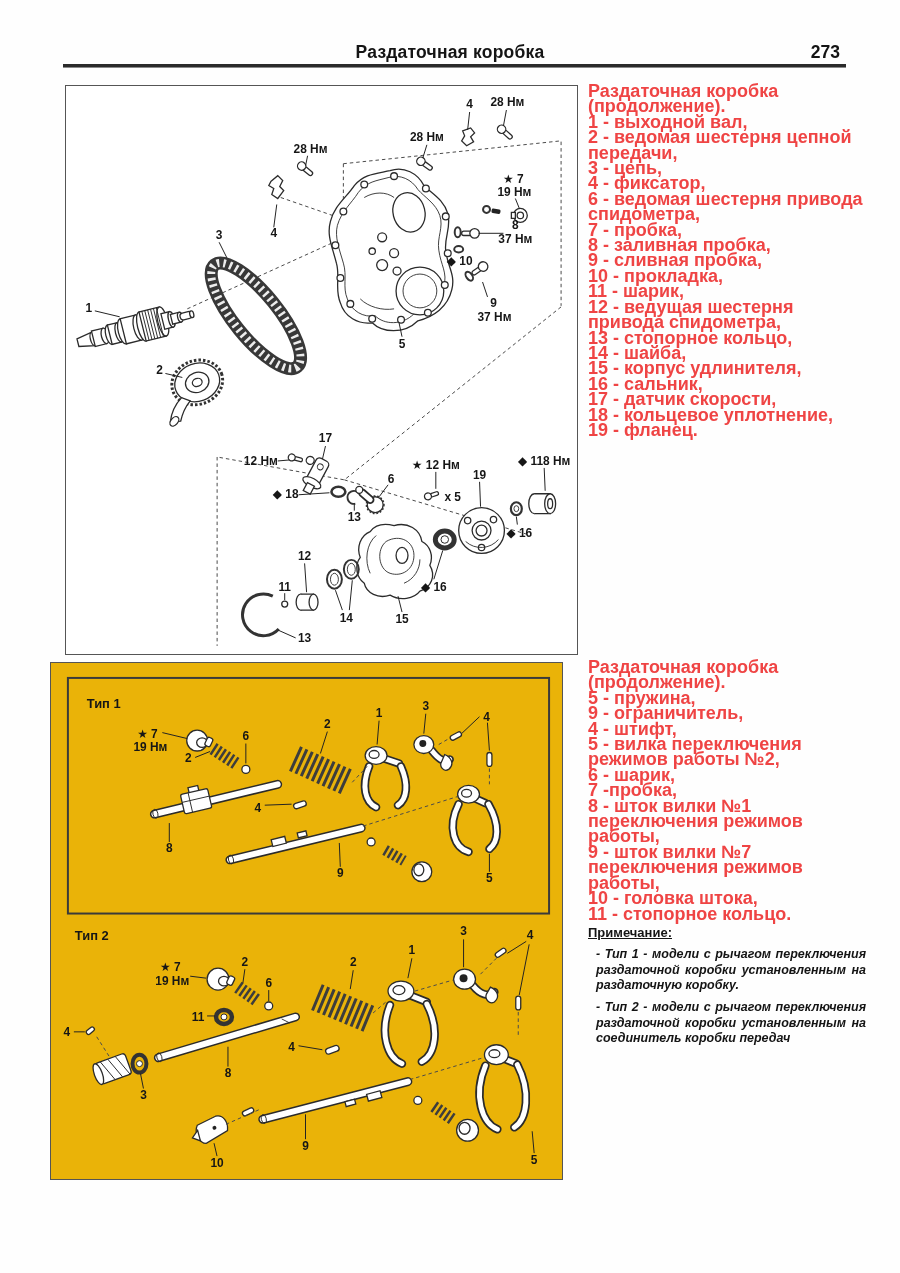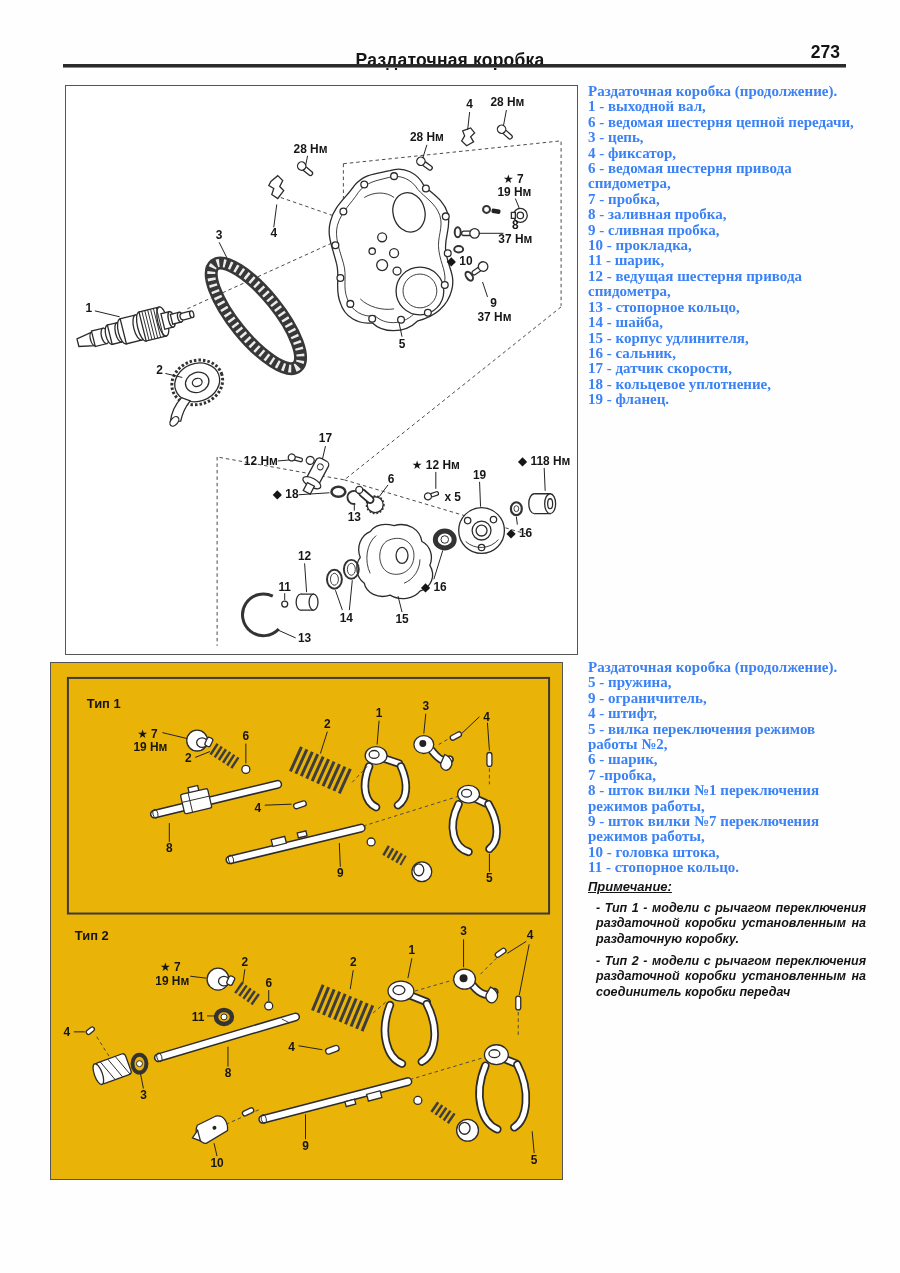--- a/index.html
+++ b/index.html
@@ -1,31 +1,31 @@
 <!DOCTYPE html>
 <html><head>
 <meta charset="utf-8">
 <style>
   html,body{margin:0;padding:0;background:#ffffff;}
   body{width:900px;height:1273px;position:relative;font-family:"Liberation Sans","DejaVu Sans",sans-serif;color:#141414;}
   .page{position:absolute;inset:0;background:#fefefe;}
   
-  .hdr-title{position:absolute;top:42px;left:0;width:900px;text-align:center;font-size:17.5px;font-weight:bold;letter-spacing:.2px;margin-top:8px;}
+  .hdr-title{position:absolute;top:42px;left:0;width:900px;text-align:center;font-size:17.5px;font-weight:bold;letter-spacing:.2px;}
   .hdr-num{position:absolute;top:42px;right:60px;font-size:17.5px;font-weight:bold;}
   .hdr-rule{position:absolute;left:63px;top:64px;width:783px;height:3px;background:#2b2b2b;border-bottom:1px solid #8a8a8a;}
   
   .box-top{position:absolute;left:65px;top:85px;width:513px;height:570px;border:1.5px solid #555;box-sizing:border-box;background:#fff;}
   .box-bottom{position:absolute;left:50px;top:662px;width:513px;height:518px;border:1.5px solid #555;box-sizing:border-box;background:#eab308;}
   .box-top svg,.box-bottom svg{position:absolute;left:0;top:0;}
   
   .col{position:absolute;left:588px;width:278px;}
   .col-top{top:84px;}
   .col-bot{top:660px;}
-  .ttl,.item{font-size:15px;font-weight:bold;line-height:15.4px;color:#3b82f6;font-family:Liberation Serif, serif;}
-  .note-head{font-size:13px;font-weight:bold;font-style:italic;text-decoration:underline;margin-top:3px;line-height:15.4px;}
+  .ttl,.item{font-size:18px;font-weight:bold;line-height:15.4px;color:#ef4444;}
+  .note-head{font-size:13px;font-weight:bold;text-decoration:underline;margin-top:3px;line-height:15.4px;}
   .note{font-size:12.5px;font-weight:bold;font-style:italic;line-height:15.3px;text-align:justify;padding-left:8px;margin-top:7px;}
   
   .lbl{font:bold 12px "Liberation Sans","DejaVu Sans",sans-serif;fill:#161616;}
   .lblB{font:bold 13px "Liberation Sans","DejaVu Sans",sans-serif;fill:#161616;}
   .fw{fill:#fff;stroke:#2b2b2b;stroke-width:1.3;}
   .thin{fill:none;stroke:#2b2b2b;stroke-width:.9;}
   .lead{stroke:#222;stroke-width:1;fill:none;}
   .dash{stroke:#4a4a4a;stroke-width:1;fill:none;stroke-dasharray:3.5 3;}
   .tubeA{stroke:#2b2b2b;stroke-width:8.5;fill:none;stroke-linecap:round;}
   .tubeB{stroke:#fff;stroke-width:5;fill:none;stroke-linecap:round;}
@@ -546,21 +546,21 @@
         <text class="lbl" x="167" y="507">10</text>
         <text class="lbl" x="486" y="504">5</text>
       </g>
     </g>
   </svg>
   </div>
 
   <div class="col col-top">
     <div class="ttl">Раздаточная коробка (продолжение).</div>
     <div class="item">1 - выходной вал,</div>
-    <div class="item">6 - ведомая шестерня цепной передачи,</div>
+    <div class="item">2 - ведомая шестерня цепной передачи,</div>
     <div class="item">3 - цепь,</div>
     <div class="item">4 - фиксатор,</div>
     <div class="item">6 - ведомая шестерня привода спидометра,</div>
     <div class="item">7 - пробка,</div>
     <div class="item">8 - заливная пробка,</div>
     <div class="item">9 - сливная пробка,</div>
     <div class="item">10 - прокладка,</div>
     <div class="item">11 - шарик,</div>
     <div class="item">12 - ведущая шестерня привода спидометра,</div>
     <div class="item">13 - стопорное кольцо,</div>

